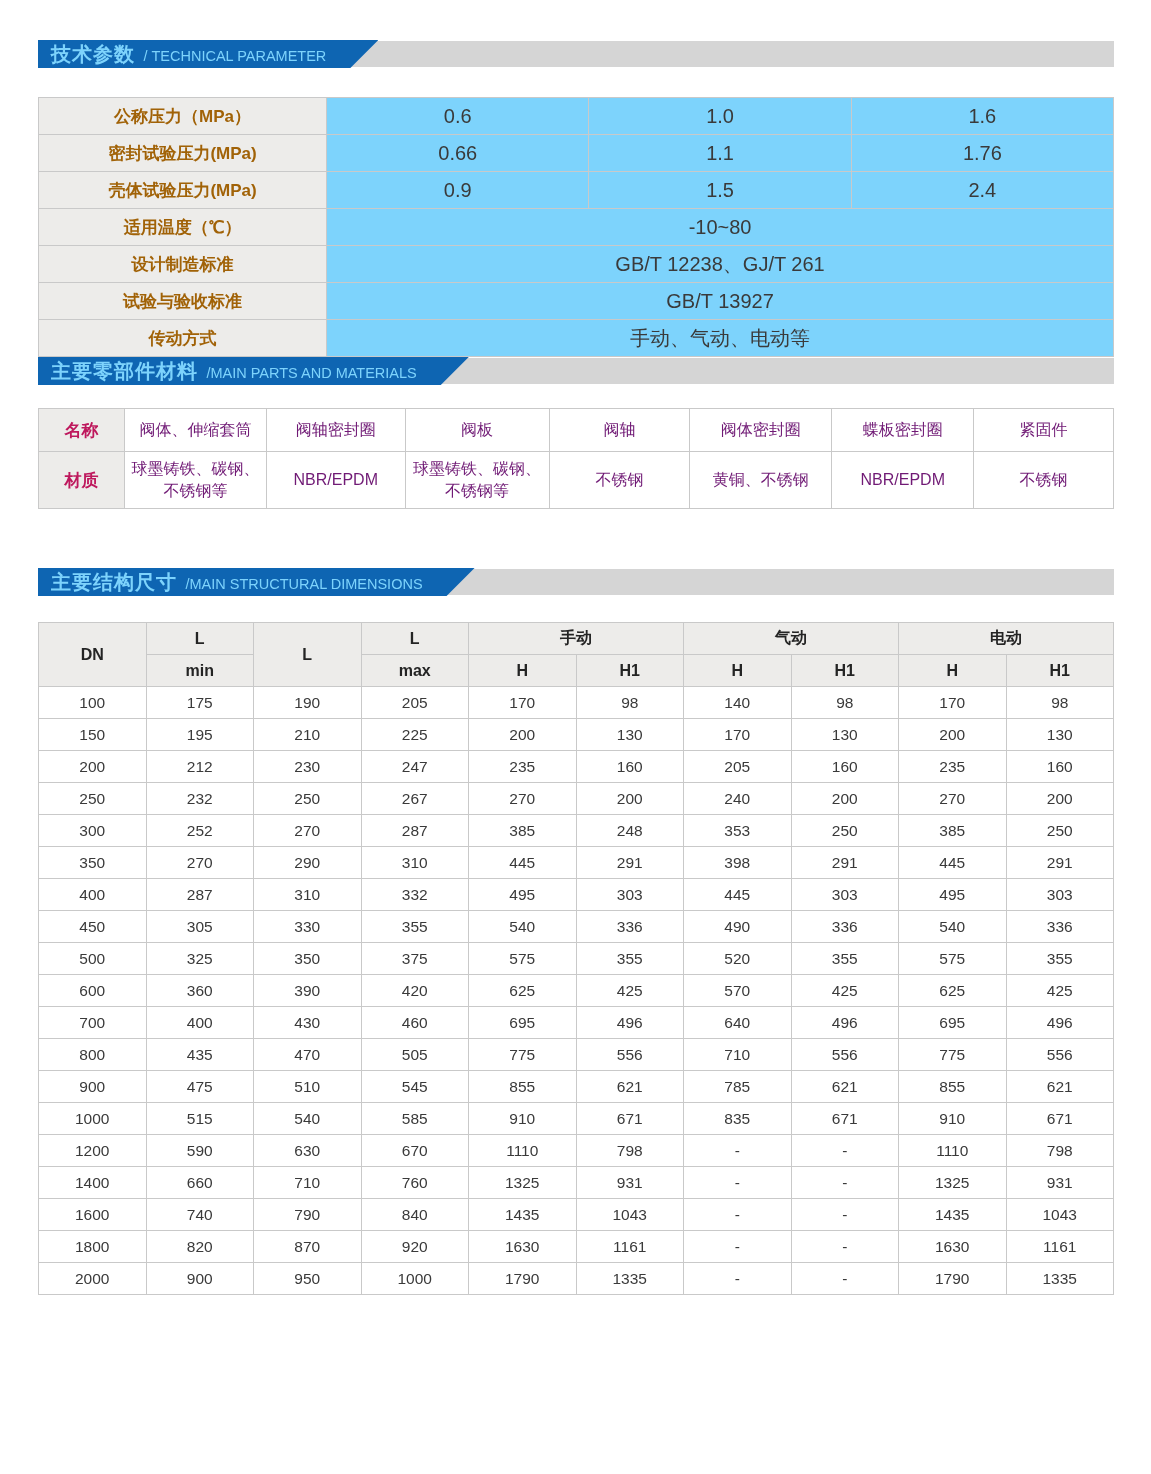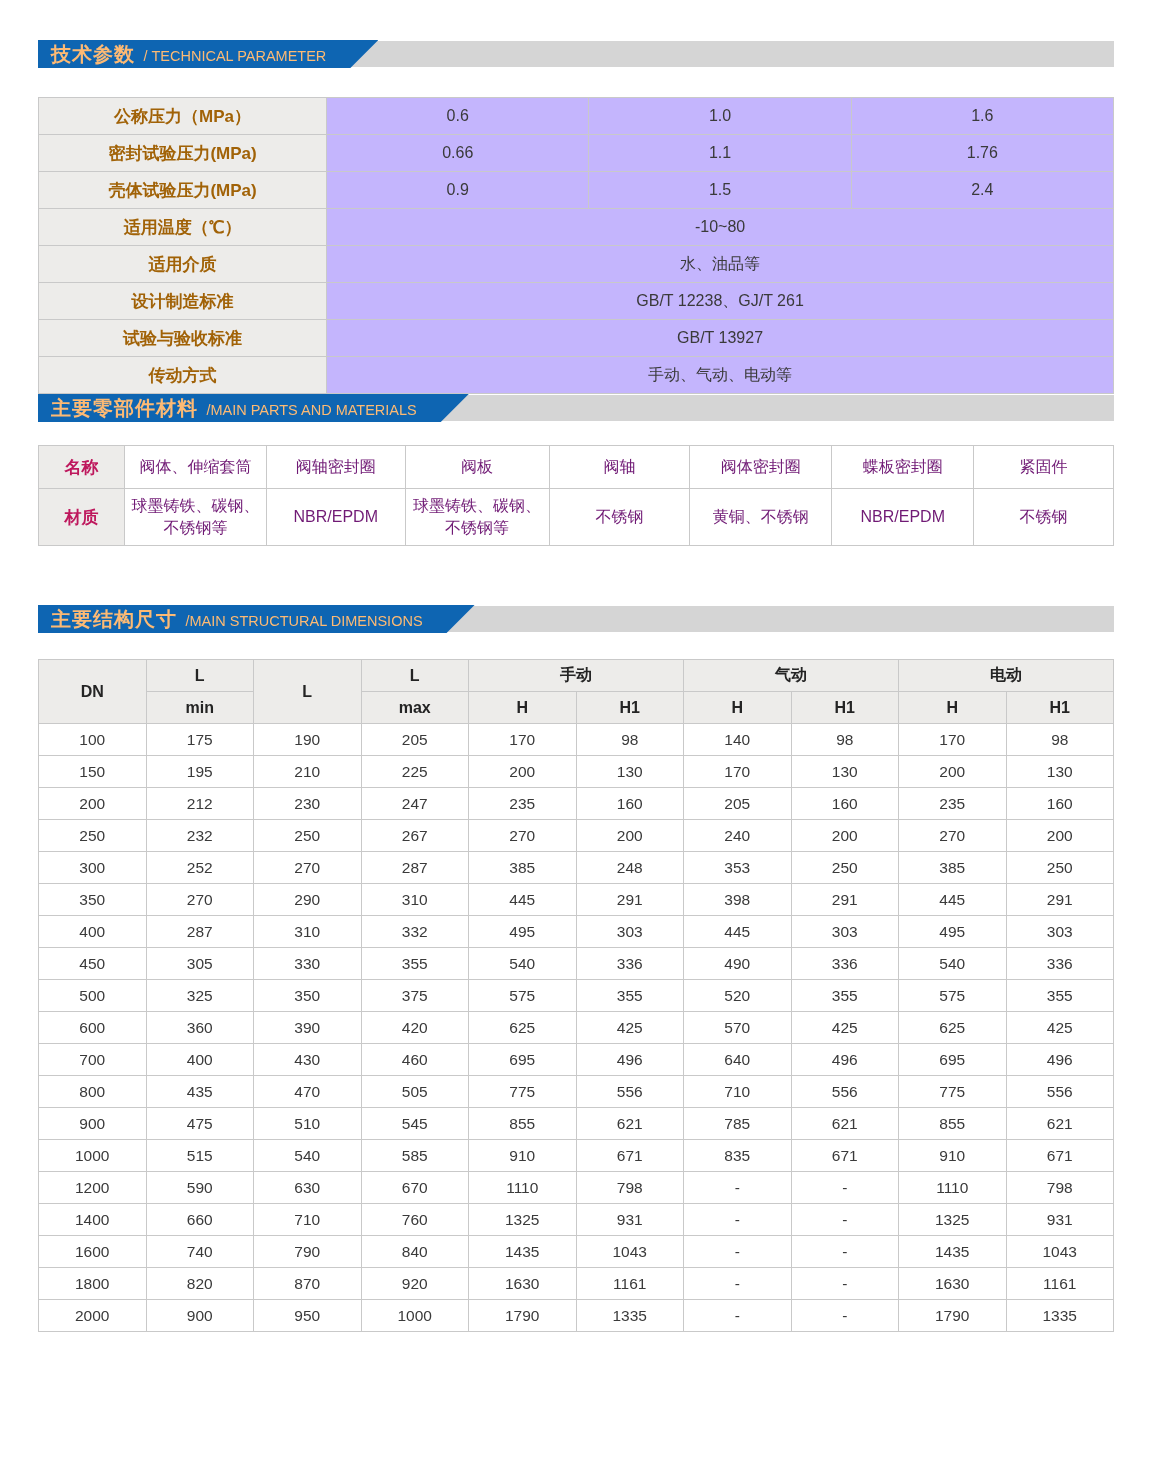--- a/index.html
+++ b/index.html
@@ -11,37 +11,37 @@
     color:#333;
     overflow:hidden;
   }
   .content { width:1076px; margin-left:38px; padding-top:40px; }
 
   
   .sec-header { position:relative; height:28px; }
   .sec-bar { position:absolute; left:0; top:1px; width:100%; height:26px; background:#d5d5d5; }
   .sec-blue {
     position:relative; display:inline-block; height:28px; line-height:28px;
-    background:#0e65b2; color:#fdba74;
+    background:#0e65b2; color:#7dd3fc;
     padding:0 52px 0 13px;
     clip-path:polygon(0 0, 100% 0, calc(100% - 28px) 100%, 0 100%);
     white-space:nowrap;
   }
   .sec-blue .zh { font-size:20px; font-weight:bold; letter-spacing:1px; }
   .sec-blue .en { font-size:14.5px; margin-left:4px; }
 
   
   table { border-collapse:collapse; width:100%; table-layout:fixed; }
   td, th { border:1px solid #c9c9c9; text-align:center; vertical-align:middle; padding:2px 4px; }
 
   
   .tech-table { margin-top:29px; }
   .tech-table td { height:37px; }
   .tech-table .label-cell { background:#edecea; font-weight:bold; font-size:17px; color:#a16207; }
-  .tech-table .value-cell { background:#c4b5fd; font-size:16px; color:#3a3a3a; }
+  .tech-table .value-cell { background:#7dd3fc; font-size:20px; color:#3a3a3a; }
 
   
   .mat-header { }
   .mat-table { margin-top:23px; }
   .mat-table .mat-label { background:#edecea; font-weight:bold; font-size:17px; color:#be185d; }
   .mat-table td { background:#fff; font-size:16px; color:#701a75; line-height:1.35; }
   .mat-table tr.row-names  td, .mat-table tr.row-names  th { height:43px; }
   .mat-table tr.row-mats   td, .mat-table tr.row-mats   th { height:57px; }
 
   
@@ -85,24 +85,20 @@
         </tr>
         <tr>
           <td class="label-cell">壳体试验压力(MPa)</td>
           <td class="value-cell">0.9</td>
           <td class="value-cell">1.5</td>
           <td class="value-cell">2.4</td>
         </tr>
         <tr>
           <td class="label-cell">适用温度（℃）</td>
           <td class="value-cell" colspan="3">-10~80</td>
-        </tr>
-        <tr>
-          <td class="label-cell">适用介质</td>
-          <td class="value-cell" colspan="3">水、油品等</td>
         </tr>
         <tr>
           <td class="label-cell">设计制造标准</td>
           <td class="value-cell" colspan="3">GB/T 12238、GJ/T 261</td>
         </tr>
         <tr>
           <td class="label-cell">试验与验收标准</td>
           <td class="value-cell" colspan="3">GB/T 13927</td>
         </tr>
         <tr>

